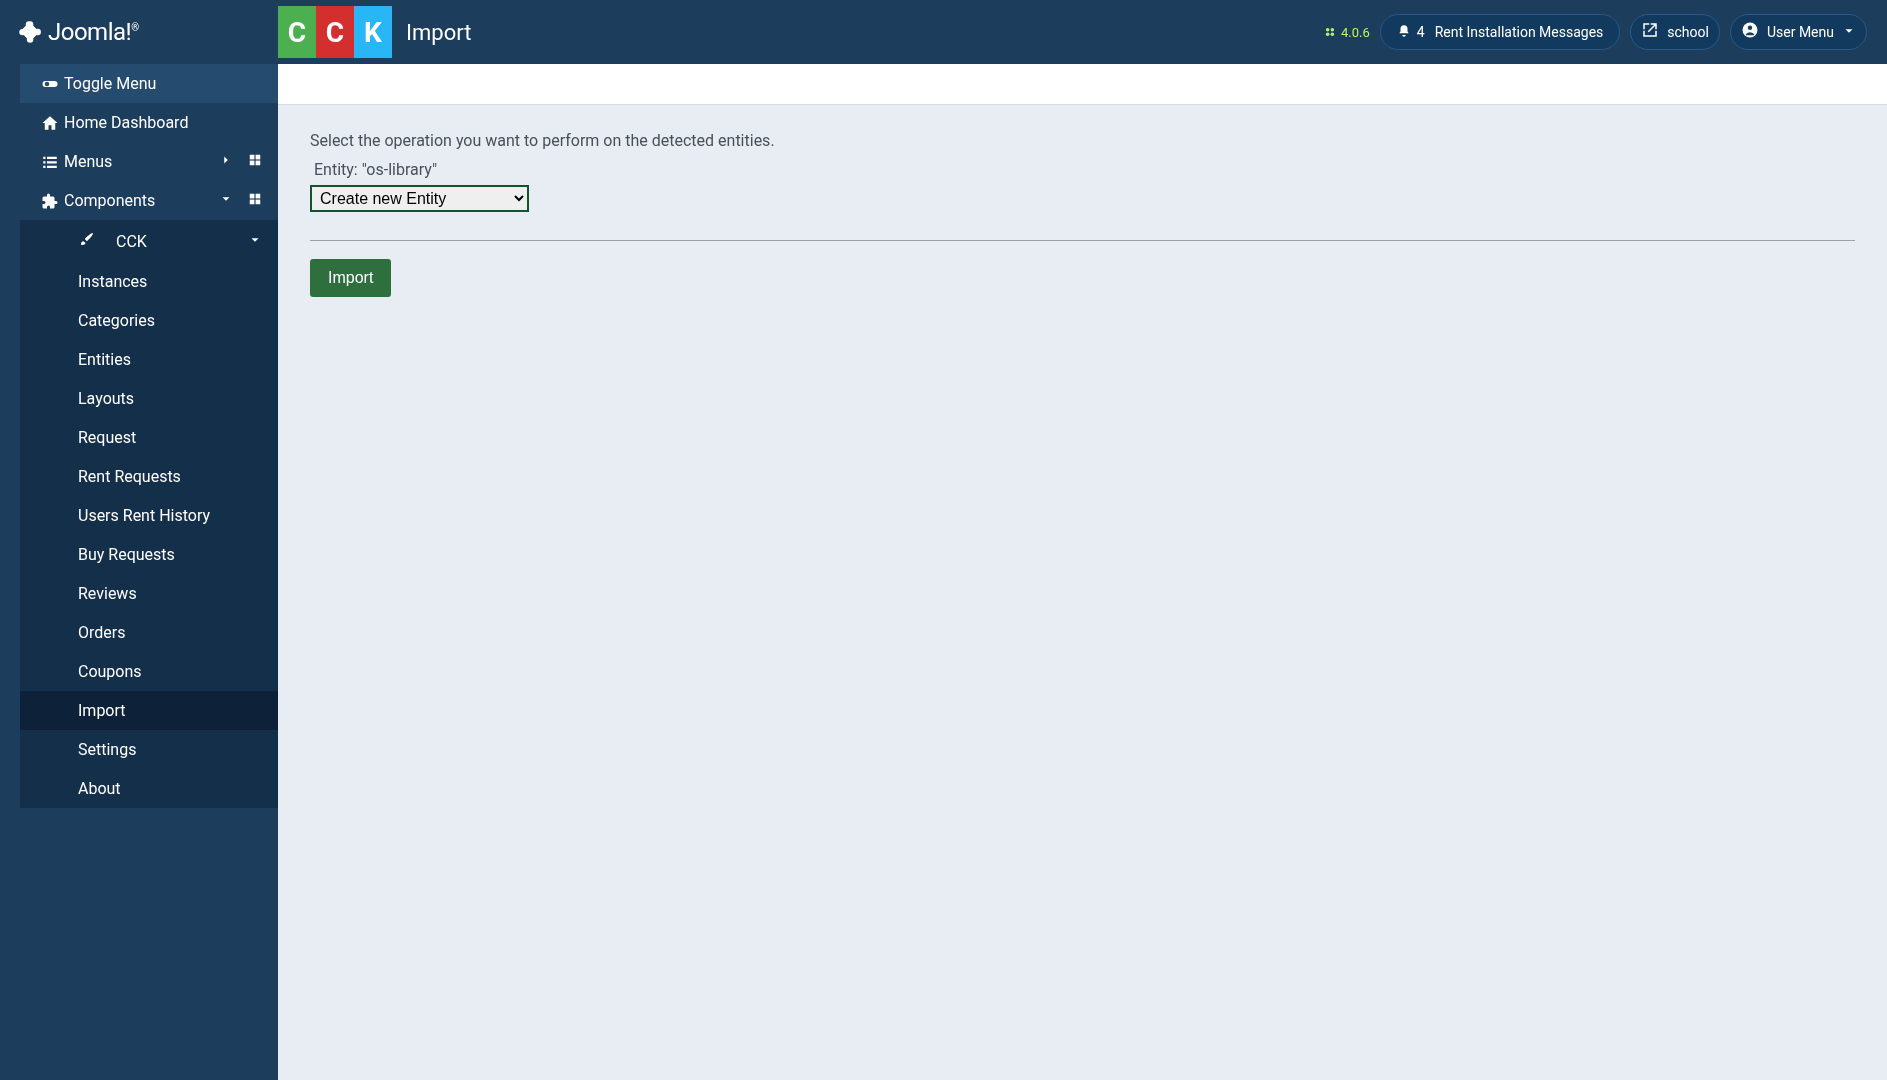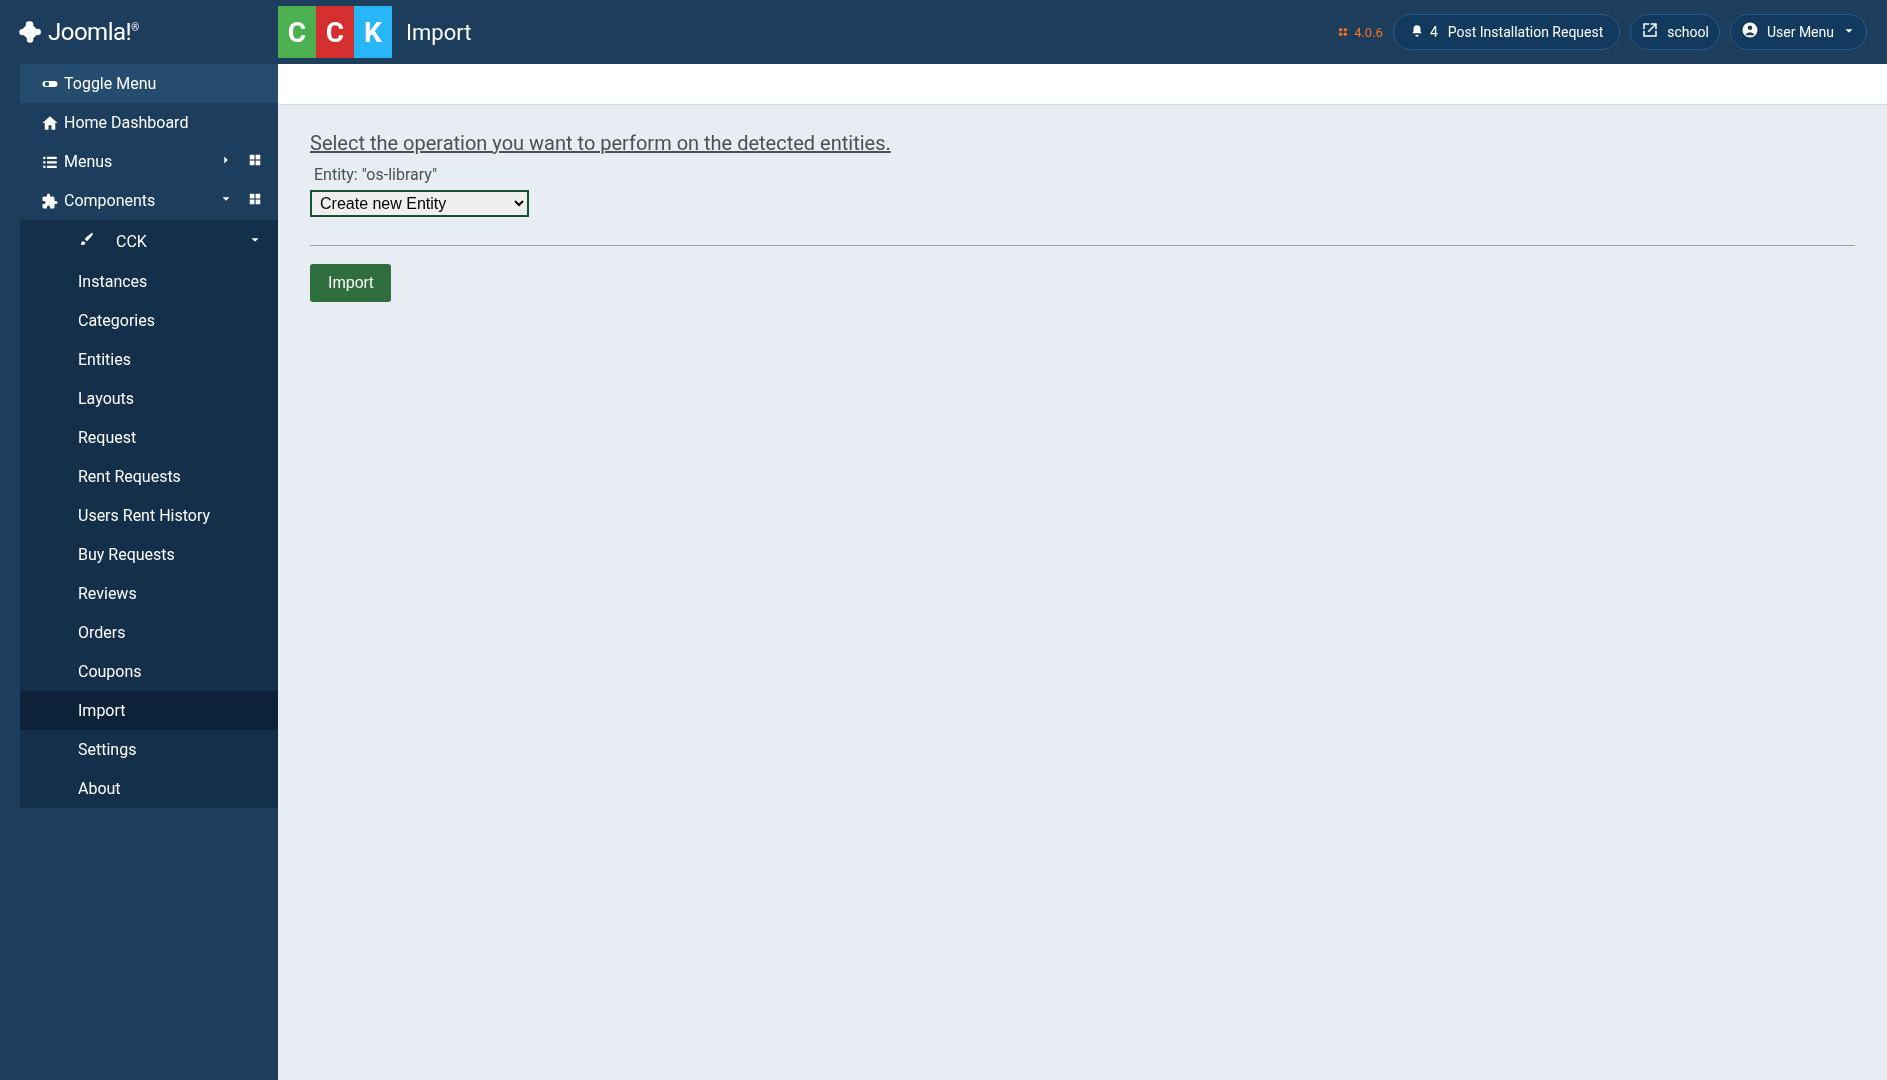--- a/index.html
+++ b/index.html
@@ -28,32 +28,32 @@
 
 .main { flex: 1; display: flex; flex-direction: column; }
 .topbar { height: 64px; background: #1c3d5c; display: flex; align-items: center; padding-right: 20px; color: #fff; }
 .cck-logo { display: flex; height: 52px; margin: 6px 0 6px 0; }
 .cck-logo span { width: 38px; display: flex; align-items: center; justify-content: center; font-size: 28px; font-weight: 700; color: #fff; }
 .cck-logo .c1 { background: #4caf50; }
 .cck-logo .c2 { background: #d32f2f; }
 .cck-logo .c3 { background: #29b6f6; }
 .page-title { font-size: 22px; margin-left: 14px; }
 .topbar-right { margin-left: auto; display: flex; align-items: center; gap: 10px; }
-.ver { font-size: 13px; color: #f97316; display: flex; align-items: center; gap: 4px; }
+.ver { font-size: 13px; color: #bef264; display: flex; align-items: center; gap: 4px; }
 .pill { background: #123a5e; border: 1px solid #2a5a85; border-radius: 22px; height: 36px; display: flex; align-items: center; padding: 0 16px; font-size: 14px; gap: 10px; cursor: pointer; }
 .pill .bell-badge { display: flex; align-items: center; gap: 6px; }
 .pill.icononly { padding: 0 10px; gap: 8px; }
 .pill .micon { font-size: 16px; }
 
 
 .toolbar-strip { height: 41px; background: #fff; border-bottom: 1px solid #d8dde4; }
 
 
 .content { padding: 26px 32px; }
-.desc { color: #495057; font-size: 20px; margin-bottom: 10px; text-decoration: underline; }
+.desc { color: #495057; font-size: 16px; margin-bottom: 10px; }
 .entity-label { color: #495057; font-size: 16px; margin: 0 0 6px 4px; }
 .entity-select { width: 219px; font-size: 16px; padding: 2px 4px; border: 2px solid #14532d; background: #efefef; }
 .divider { border-bottom: 1px solid #9aa3ad; margin-top: 28px; margin-bottom: 18px; }
 .import-btn { background: #2f6f3e; color: #fff; border: none; padding: 10px 18px; font-size: 16px; border-radius: 3px; cursor: pointer; }
 
 
 svg.ic { width: 18px; height: 18px; fill: currentColor; }
 svg.ic14 { width: 14px; height: 14px; fill: currentColor; }
 </style>
 </head>
@@ -204,21 +204,21 @@
             </svg>
           <span>4.0.6</span>
         </div>
         <div class="pill">
           <span class="bell-badge">
             <span class="micon"><svg class="ic14" viewBox="0 0 24 24">
                   <path d="M12 2a6 6 0 00-6 6v5l-2 3h16l-2-3V8a6 6 0 00-6-6zm0 20a3 3 0 003-3H9a3 3 0 003 3z"></path>
                 </svg></span>
             <span>4</span>
           </span>
-          <span>Post Installation Request</span>
+          <span>Rent Installation Messages</span>
         </div>
         <div class="pill icononly">
           <span class="micon"><svg class="ic" viewBox="0 0 24 24">
                 <path d="M5 5h6V3H3v8h2zM13 3v2h4.6L9 13.6 10.4 15 19 6.4V11h2V3z"></path>
                 <path d="M19 19H5v-6H3v8h18v-8h-2z"></path>
               </svg></span>
           <span>school</span>
         </div>
         <div class="pill icononly">
           <span class="micon"><svg class="ic" viewBox="0 0 24 24">

